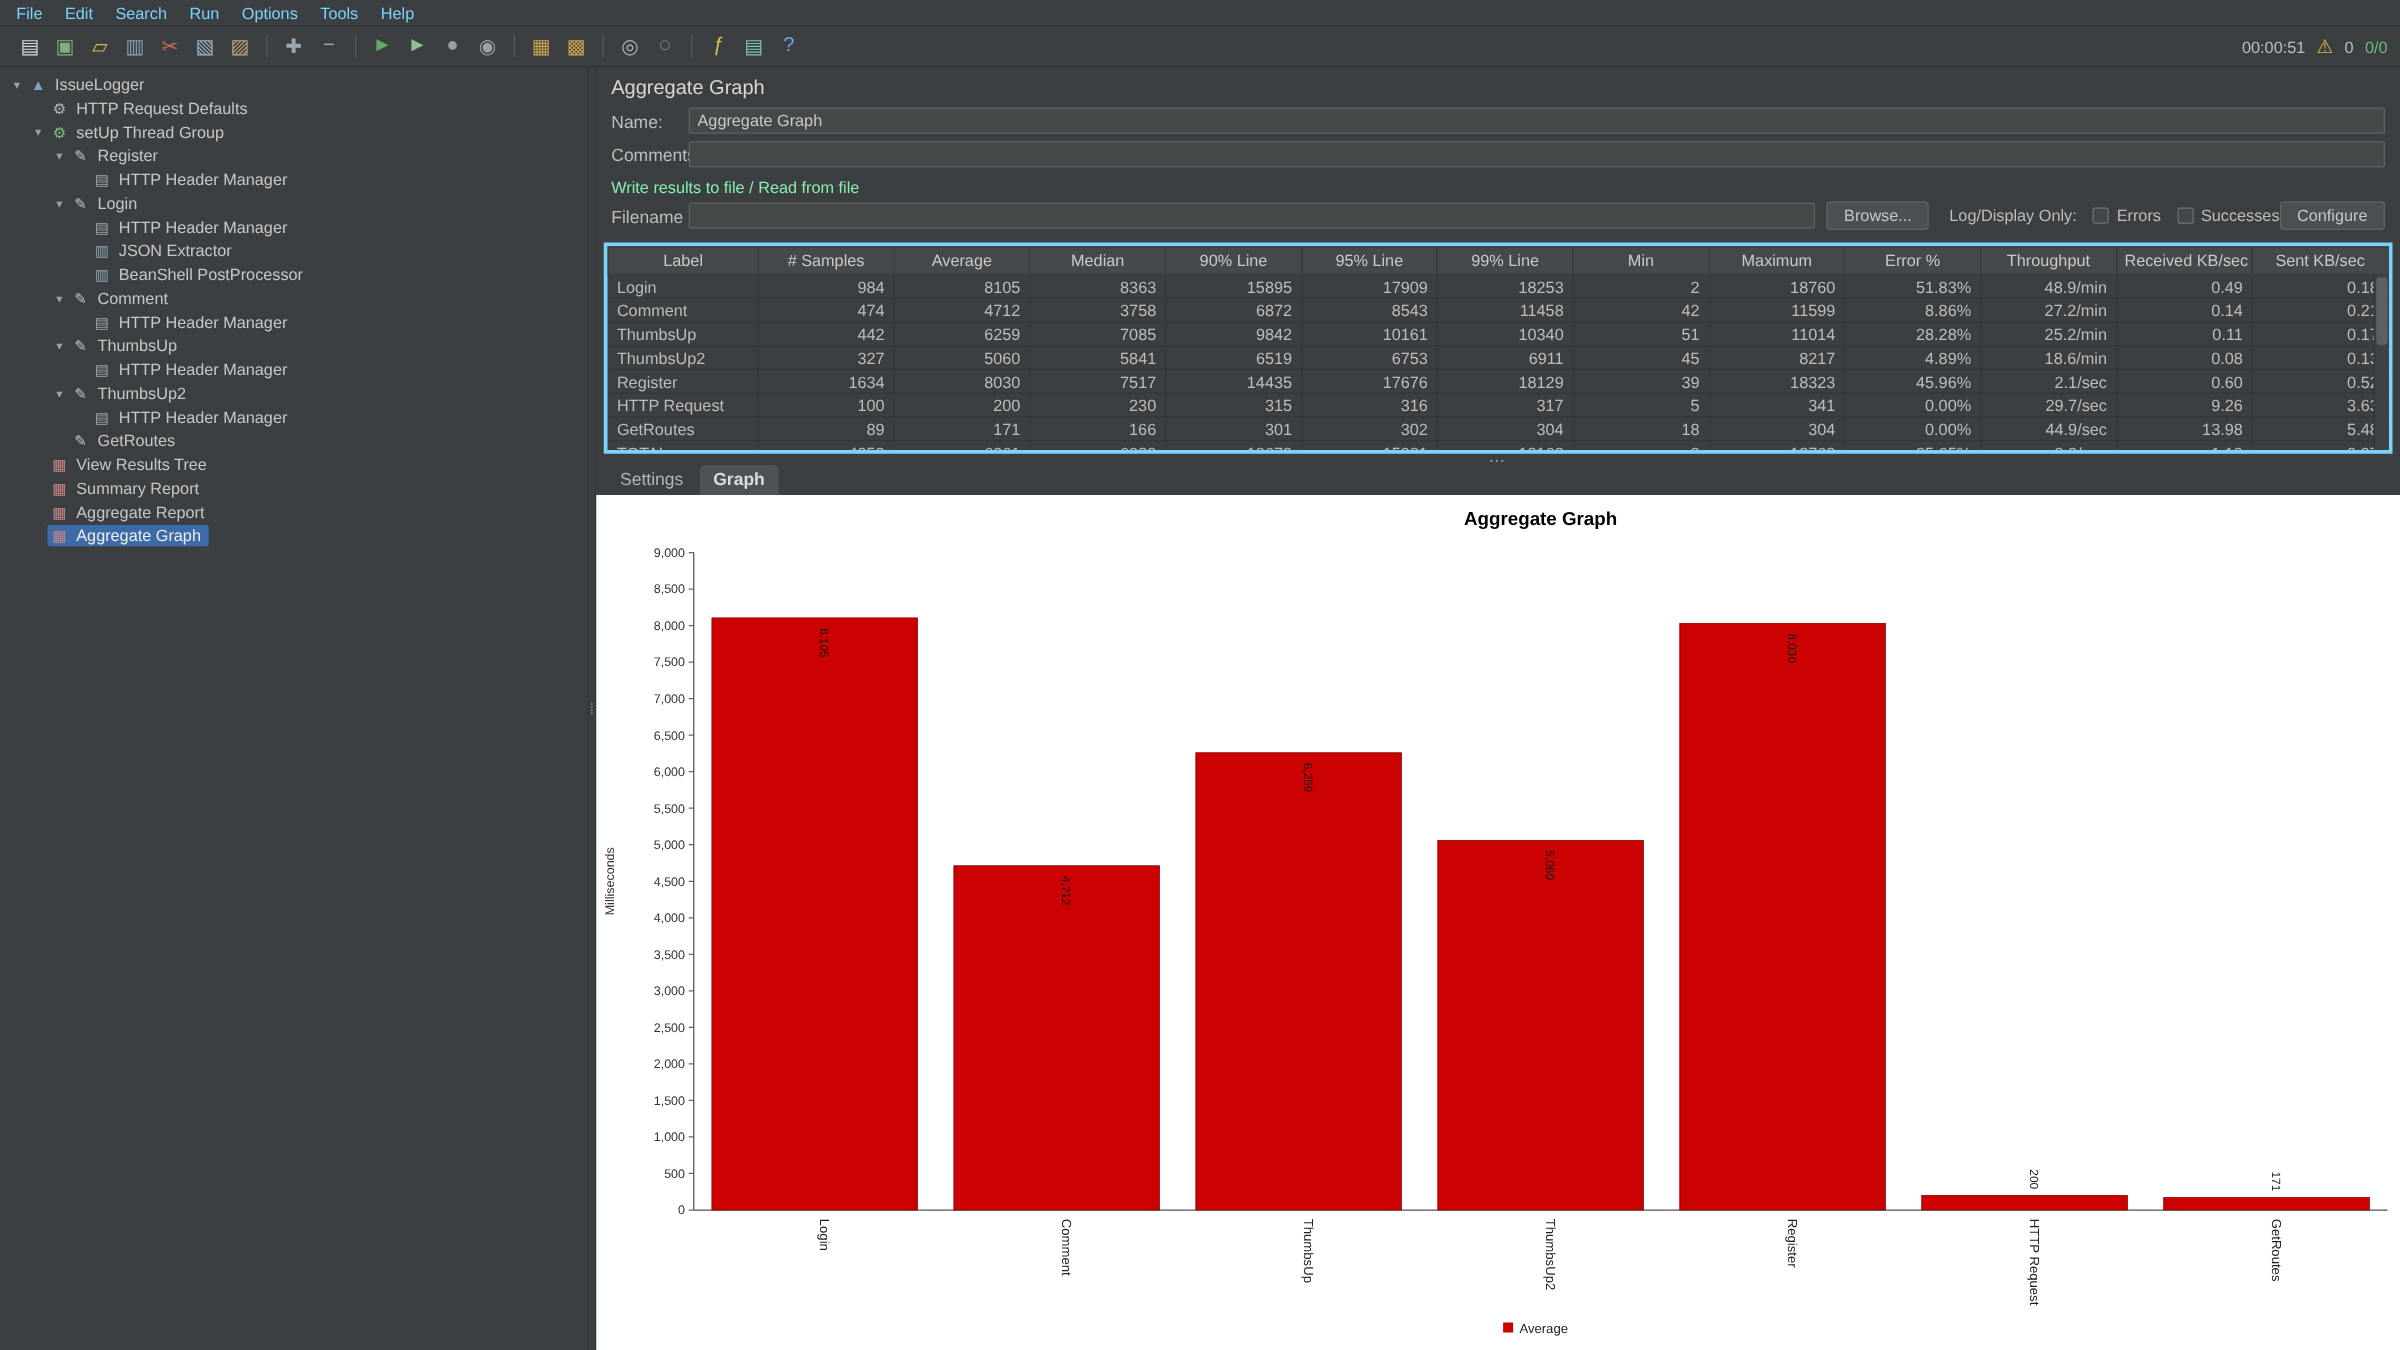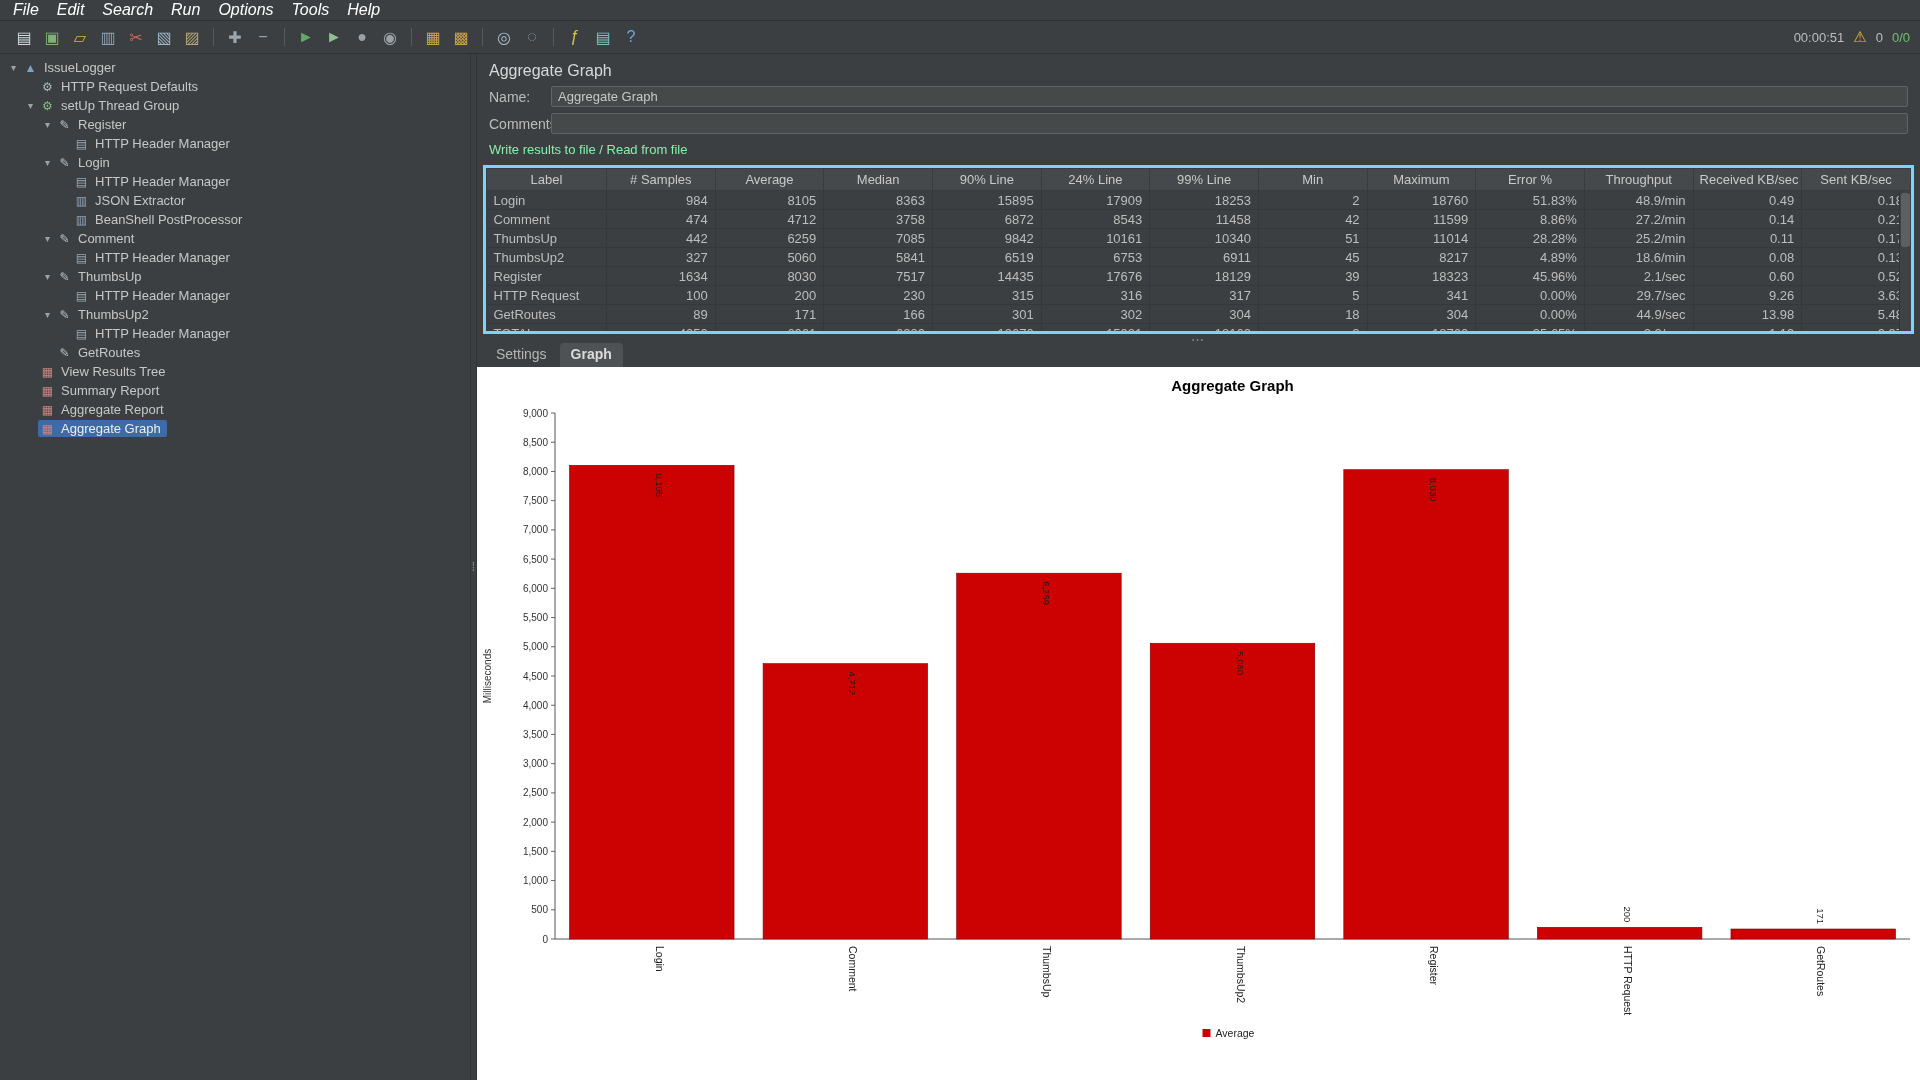--- a/index.html
+++ b/index.html
@@ -6,21 +6,21 @@
   html,body { margin:0; padding:0; }
   body {
     width:1920px; height:1080px; overflow:hidden;
     display:flex; flex-direction:column;
     background:#3c3f41; color:#bbbbbb;
     font-family:"Liberation Sans", sans-serif;
   }
   
   .menubar { height:21px; flex:none; display:flex; align-items:center; padding-left:4px;
              background:#3c3f41; border-bottom:1px solid #2f3132; }
-  .menu-item { padding:0 9px; font-size:16px; color:#ffffff; height:100%; display:flex; align-items:center; cursor:default;font-style:italic; }
+  .menu-item { padding:0 9px; font-size:13px; color:#7dd3fc; height:100%; display:flex; align-items:center; cursor:default; }
   
   .toolbar { height:33px; flex:none; display:flex; align-items:center; background:#3c3f41;
              border-bottom:1px solid #2f3132; padding:0 10px; }
   .tool-icons { display:flex; align-items:center; }
   .tool-btn { width:26px; height:26px; display:flex; align-items:center; justify-content:center;
               font-size:16px; border-radius:3px; margin:0 1px; cursor:default; }
   .tool-sep { width:1px; height:18px; background:#565a5c; margin:0 7px; }
   .toolbar-right { margin-left:auto; display:flex; align-items:center; gap:9px; font-size:13px; }
   .timer { color:#bdbdbd; }
   .warn-icon { color:#e2b93d; font-size:15px; }
@@ -282,31 +282,42 @@
       <input class="text-input" type="text" value="Aggregate Graph" style="">
     </div>
 
     <div class="form-row">
       <span class="form-label">Comments:</span>
       <input class="text-input" type="text" value="" style="">
     </div>
 
     <div class="section-title">Write results to file / Read from file</div>
 
+    <div class="form-row">
+      <span class="form-label">Filename</span>
+      <input class="text-input" type="text" value="" style="">
+      <button class="btn">Browse...</button>
+      <span class="logdisplay-label">Log/Display Only:</span>
+      <span class="checkbox"></span>
+      <span class="cb-label">Errors</span>
+      <span class="checkbox"></span>
+      <span class="cb-label">Successes</span>
+      <button class="btn configure">Configure</button>
+    </div>
 
     <div class="table-wrap">
       <table>
         <thead id="aggHead">
             <tr>
               <th style="width: 120px;">Label</th>
               <th># Samples</th>
               <th>Average</th>
               <th>Median</th>
               <th>90% Line</th>
-              <th>24% Line</th>
+              <th>95% Line</th>
               <th>99% Line</th>
               <th>Min</th>
               <th>Maximum</th>
               <th>Error %</th>
               <th>Throughput</th>
               <th>Received KB/sec</th>
               <th>Sent KB/sec</th>
             </tr>
           </thead>
         <tbody id="aggBody">

